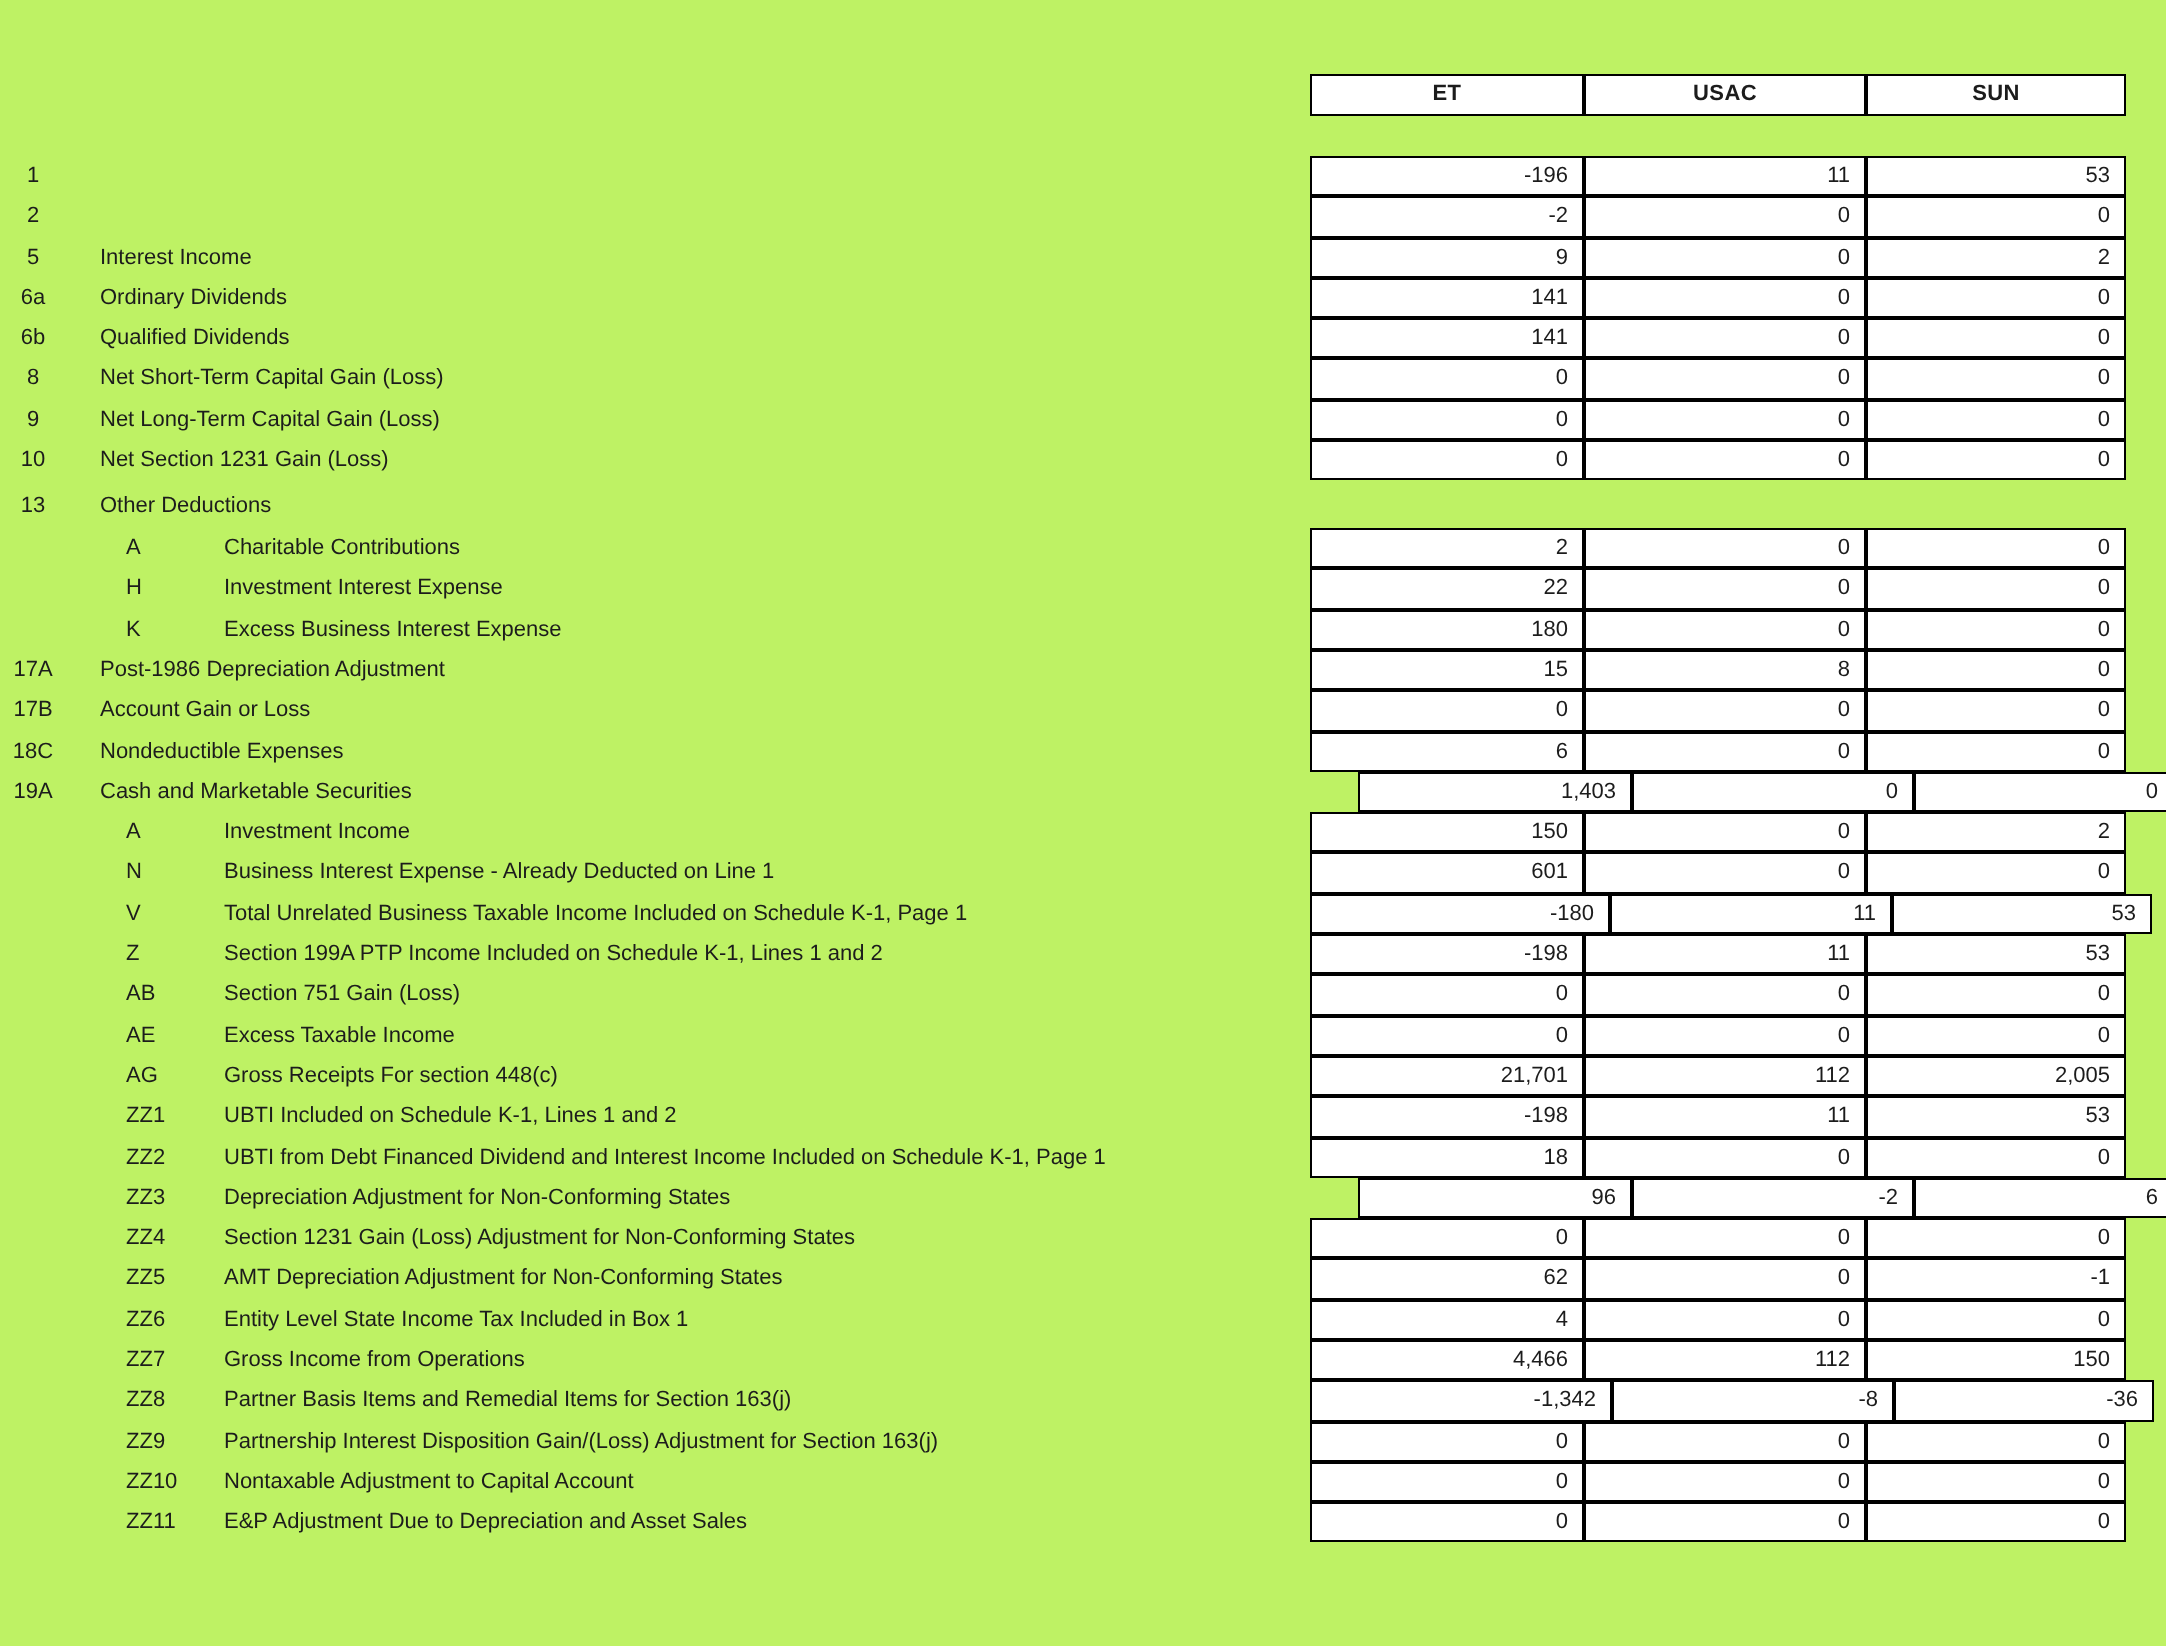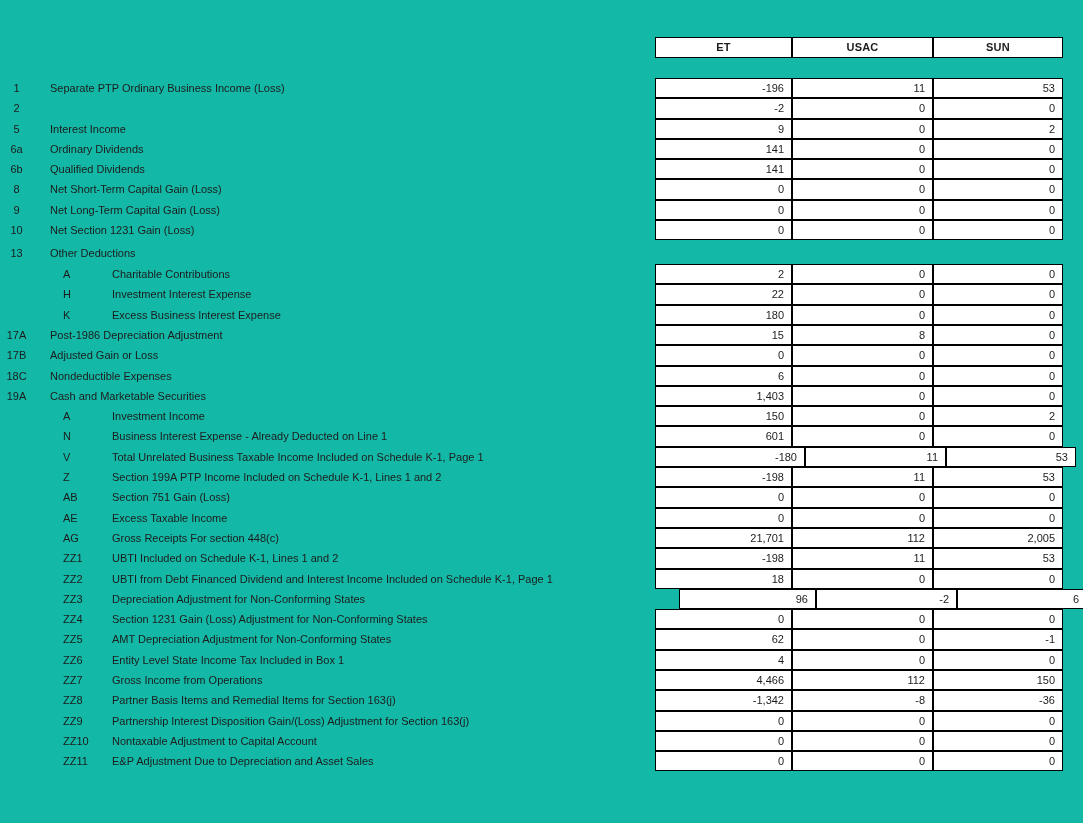--- a/index.html
+++ b/index.html
@@ -6,21 +6,21 @@
     margin: 0; padding: 0;
     background: #ffffff;
     font-family: "Liberation Sans", sans-serif;
     font-size: 11px;
     color: #1c1c1c;
   }
   #doc {
     position: relative;
     width: 1083px; height: 823px;
     overflow: hidden;
-    background: #14b8a6;
+    background: #bef264;
   }
   #col-headers {
     position: absolute;
     left: 655px; top: 37px;
     display: flex;
   }
   .hcell {
     height: 21px;
     border: 1px solid #000;
     box-sizing: border-box;
@@ -74,21 +74,20 @@
 
 <div id="doc">
   <div id="col-headers">
       <div class="hcell" style="width: 137px;">ET</div>
       <div class="hcell" style="width: 141px;">USAC</div>
       <div class="hcell" style="width: 130px;">SUN</div>
     </div>
   <div id="rows">
       <div class="row main">
         <span class="num">1</span>
-        <span class="lbl-main">Separate PTP Ordinary Business Income (Loss)</span>
         <div class="vals">
           <div class="vcell" style="width: 137px;">-196</div>
           <div class="vcell" style="width: 141px;">11</div>
           <div class="vcell" style="width: 130px;">53</div>
         </div>
       </div>
       <div class="row main">
         <span class="num">2</span>
         <div class="vals">
           <div class="vcell" style="width: 137px;">-2</div>
@@ -185,41 +184,41 @@
         <span class="num">17A</span>
         <span class="lbl-main">Post-1986 Depreciation Adjustment</span>
         <div class="vals">
           <div class="vcell" style="width: 137px;">15</div>
           <div class="vcell" style="width: 141px;">8</div>
           <div class="vcell" style="width: 130px;">0</div>
         </div>
       </div>
       <div class="row main">
         <span class="num">17B</span>
-        <span class="lbl-main">Adjusted Gain or Loss</span>
+        <span class="lbl-main">Account Gain or Loss</span>
         <div class="vals">
           <div class="vcell" style="width: 137px;">0</div>
           <div class="vcell" style="width: 141px;">0</div>
           <div class="vcell" style="width: 130px;">0</div>
         </div>
       </div>
       <div class="row main">
         <span class="num">18C</span>
         <span class="lbl-main">Nondeductible Expenses</span>
         <div class="vals">
           <div class="vcell" style="width: 137px;">6</div>
           <div class="vcell" style="width: 141px;">0</div>
           <div class="vcell" style="width: 130px;">0</div>
         </div>
       </div>
       <div class="row main">
         <span class="num">19A</span>
         <span class="lbl-main">Cash and Marketable Securities</span>
         <div class="vals">
-          <div class="vcell" style="width: 137px;">1,403</div>
+          <div class="vcell" style="width: 137px; margin-left: 24px;">1,403</div>
           <div class="vcell" style="width: 141px;">0</div>
           <div class="vcell" style="width: 130px;">0</div>
         </div>
       </div>
       <div class="row sub">
         <span class="lbl-letter">A</span>
         <span class="lbl-sub">Investment Income</span>
         <div class="vals">
           <div class="vcell" style="width: 137px;">150</div>
           <div class="vcell" style="width: 141px;">0</div>
@@ -340,21 +339,21 @@
         <div class="vals">
           <div class="vcell" style="width: 137px;">4,466</div>
           <div class="vcell" style="width: 141px;">112</div>
           <div class="vcell" style="width: 130px;">150</div>
         </div>
       </div>
       <div class="row sub">
         <span class="lbl-letter">ZZ8</span>
         <span class="lbl-sub">Partner Basis Items and Remedial Items for Section 163(j)</span>
         <div class="vals">
-          <div class="vcell" style="width: 137px;">-1,342</div>
+          <div class="vcell" style="width: 151px;">-1,342</div>
           <div class="vcell" style="width: 141px;">-8</div>
           <div class="vcell" style="width: 130px;">-36</div>
         </div>
       </div>
       <div class="row sub">
         <span class="lbl-letter">ZZ9</span>
         <span class="lbl-sub">Partnership Interest Disposition Gain/(Loss) Adjustment for Section 163(j)</span>
         <div class="vals">
           <div class="vcell" style="width: 137px;">0</div>
           <div class="vcell" style="width: 141px;">0</div>

